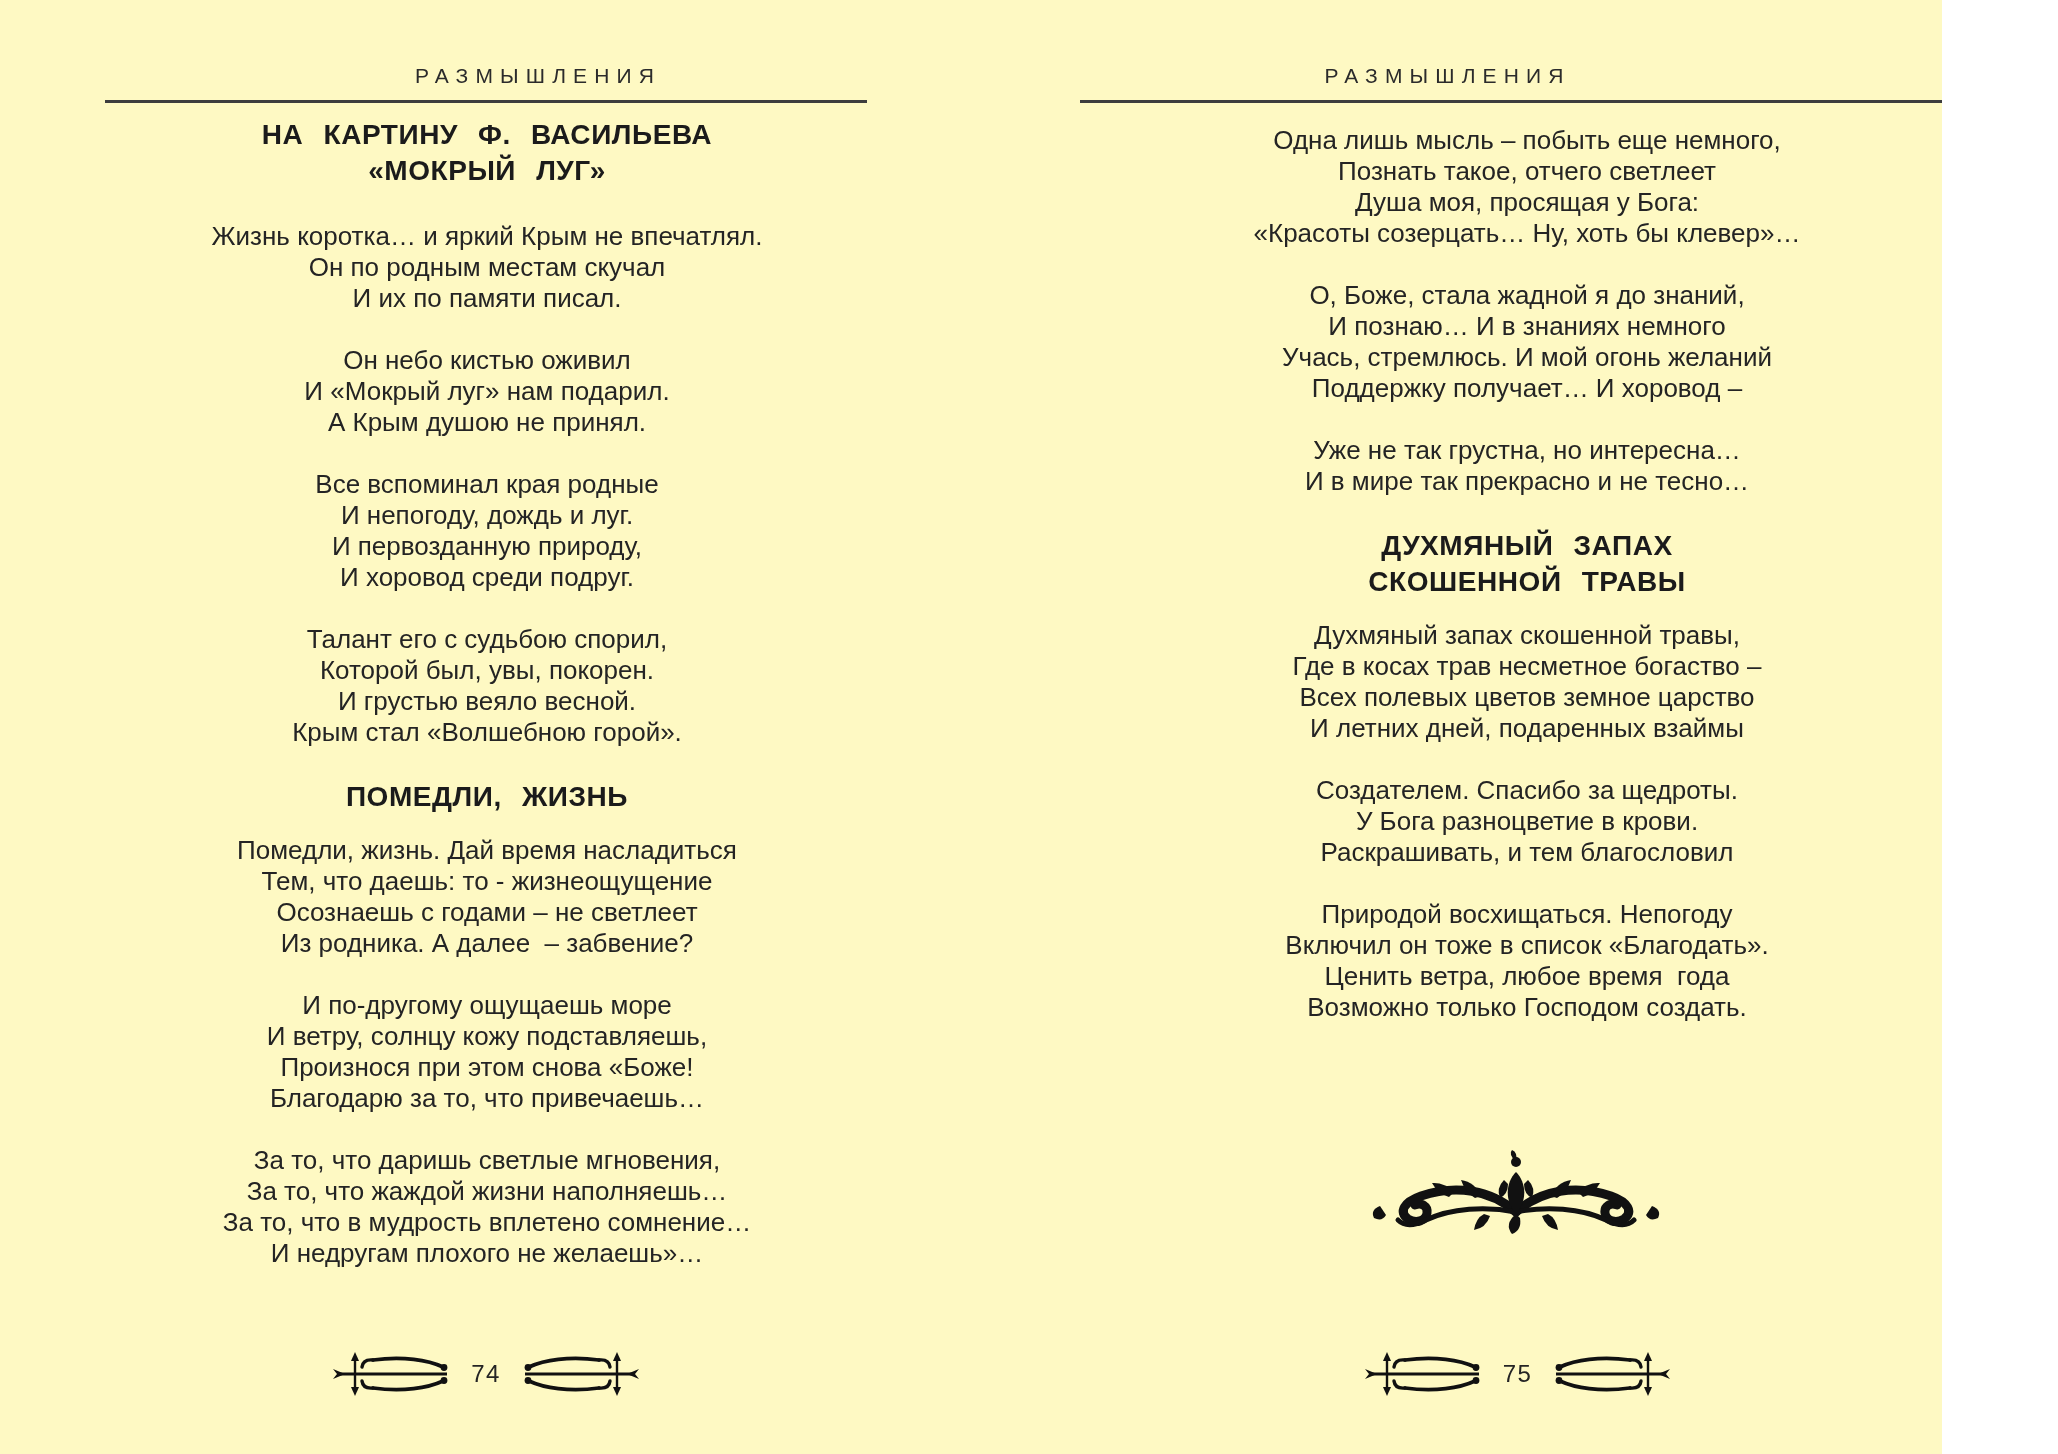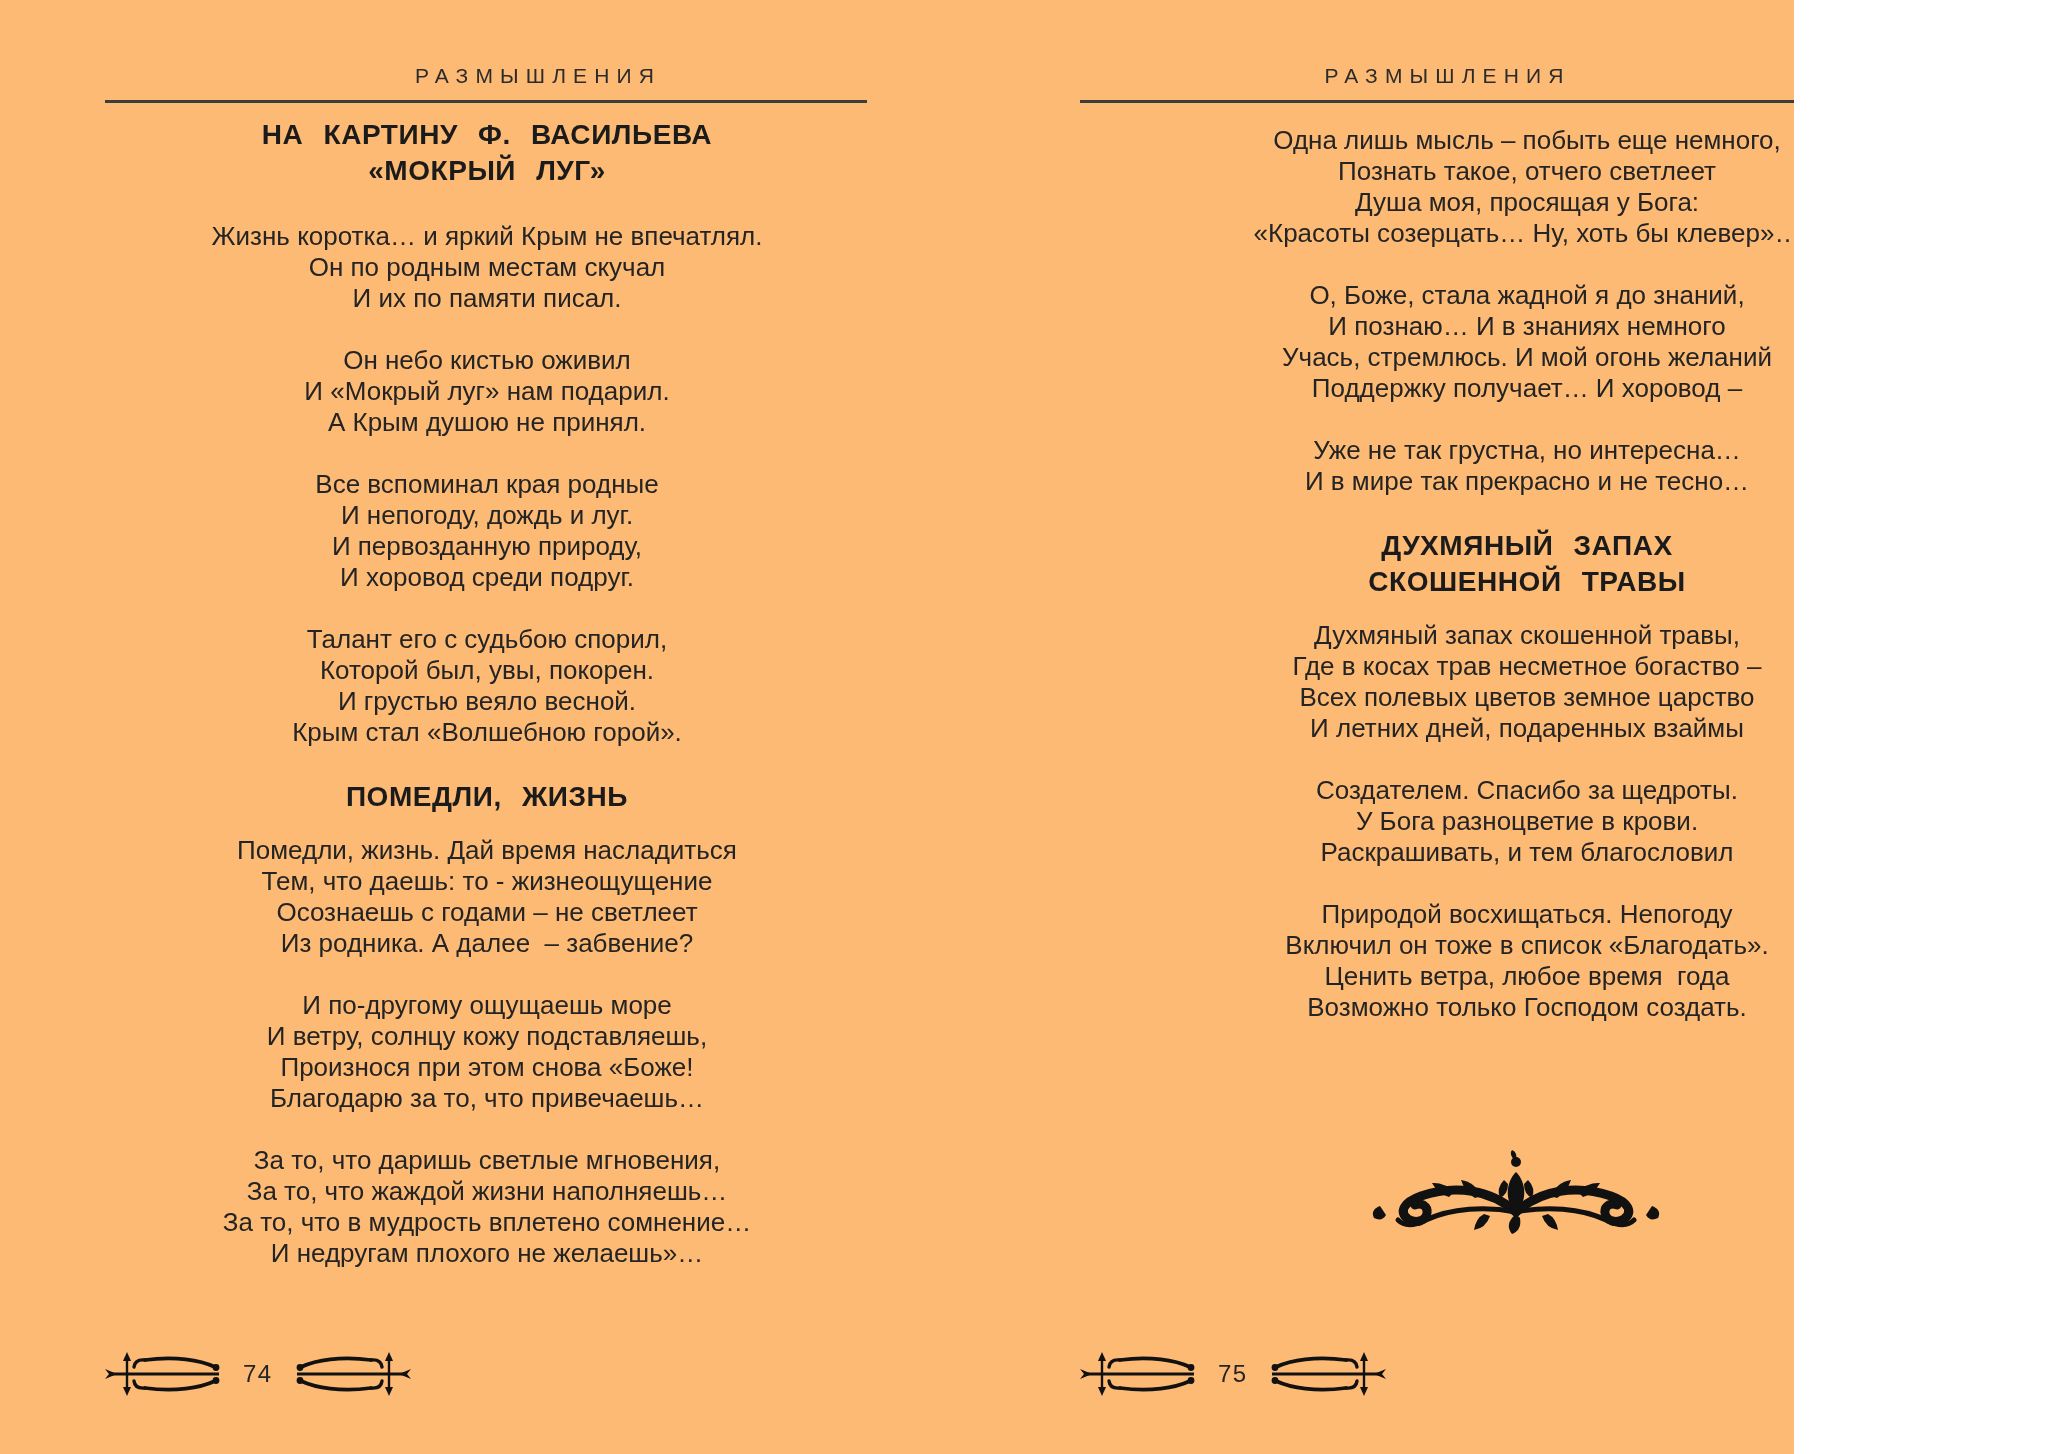--- a/index.html
+++ b/index.html
@@ -1,19 +1,19 @@
 <!DOCTYPE html>
 <html lang="ru"><head>
 <meta charset="utf-8">
 <style>
   html,body { margin:0; padding:0; background:#ffffff; }
   .spread {
     position:relative;
-    width:1794px; height:1454px;
-    background:#fdba74;
+    width:1942px; height:1454px;
+    background:#fef9c3;
     font-family:"Liberation Sans", sans-serif;
     color:#222222;
     overflow:hidden;
   }
   .page { position:absolute; top:0; height:1454px; }
   .page--left  { left:105px;  width:762px; }
   .page--right { left:1080px; width:875px; }
 
   .running-header {
     margin:0; padding:0;
@@ -44,21 +44,21 @@
   .line {
     margin:0; padding:0;
     font-size:26px; line-height:31px;
     white-space:pre;
     color:#242424;
     text-align:center;
   }
 
   .page-footer {
     position:absolute; left:0; top:1352px; width:100%;
-    display:flex; align-items:center; gap:20px;
+    display:flex; align-items:center; justify-content:center; gap:20px;
   }
   .page-number { font-size:24px; color:#242424; letter-spacing:0.06em; }
   .footer-flourish { display:block; }
   .footer-flourish.mirrored { transform:scaleX(-1); }
 
   .tailpiece {
     position:absolute; left:50%; transform:translateX(-2px) translateX(-50%);
     top:1150px;
   }
 </style>

